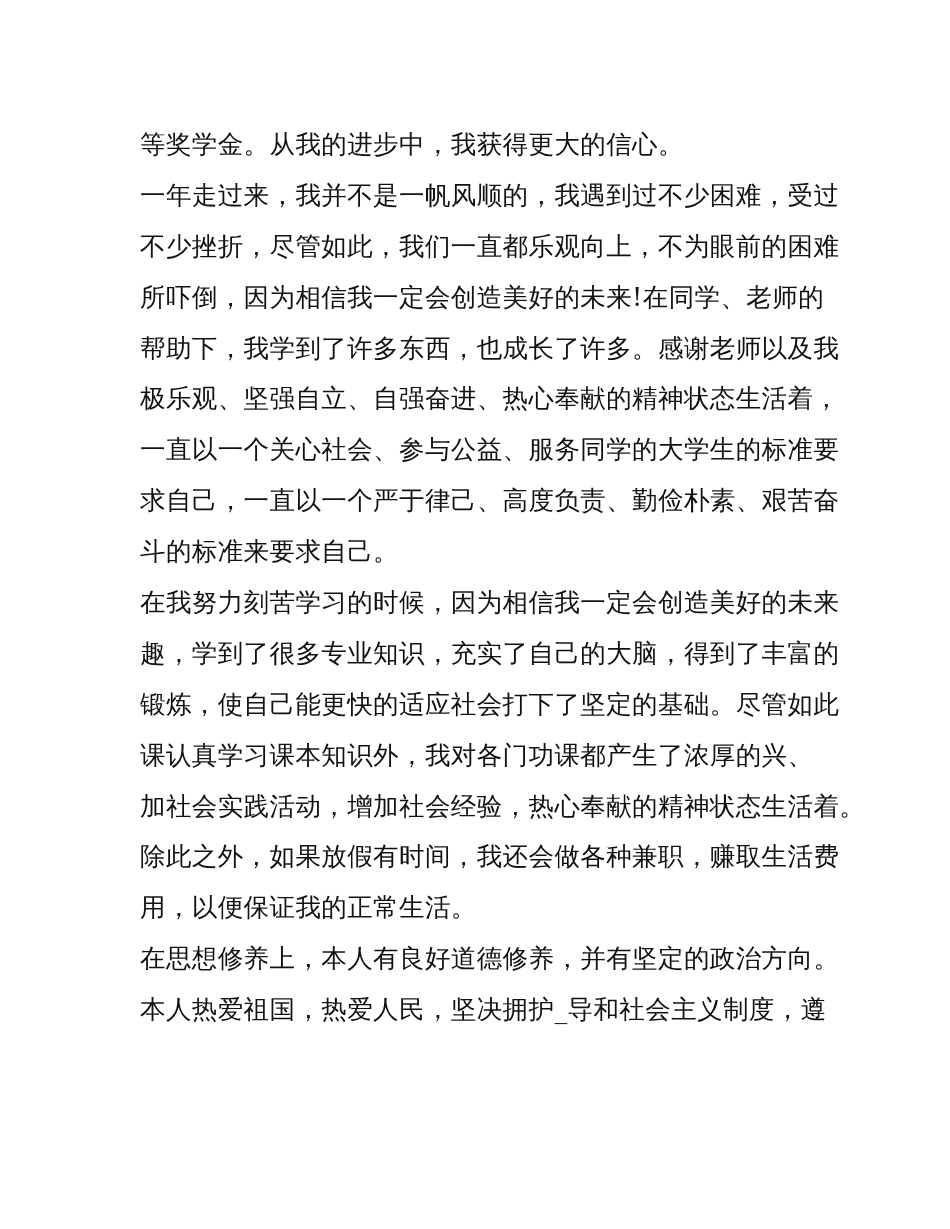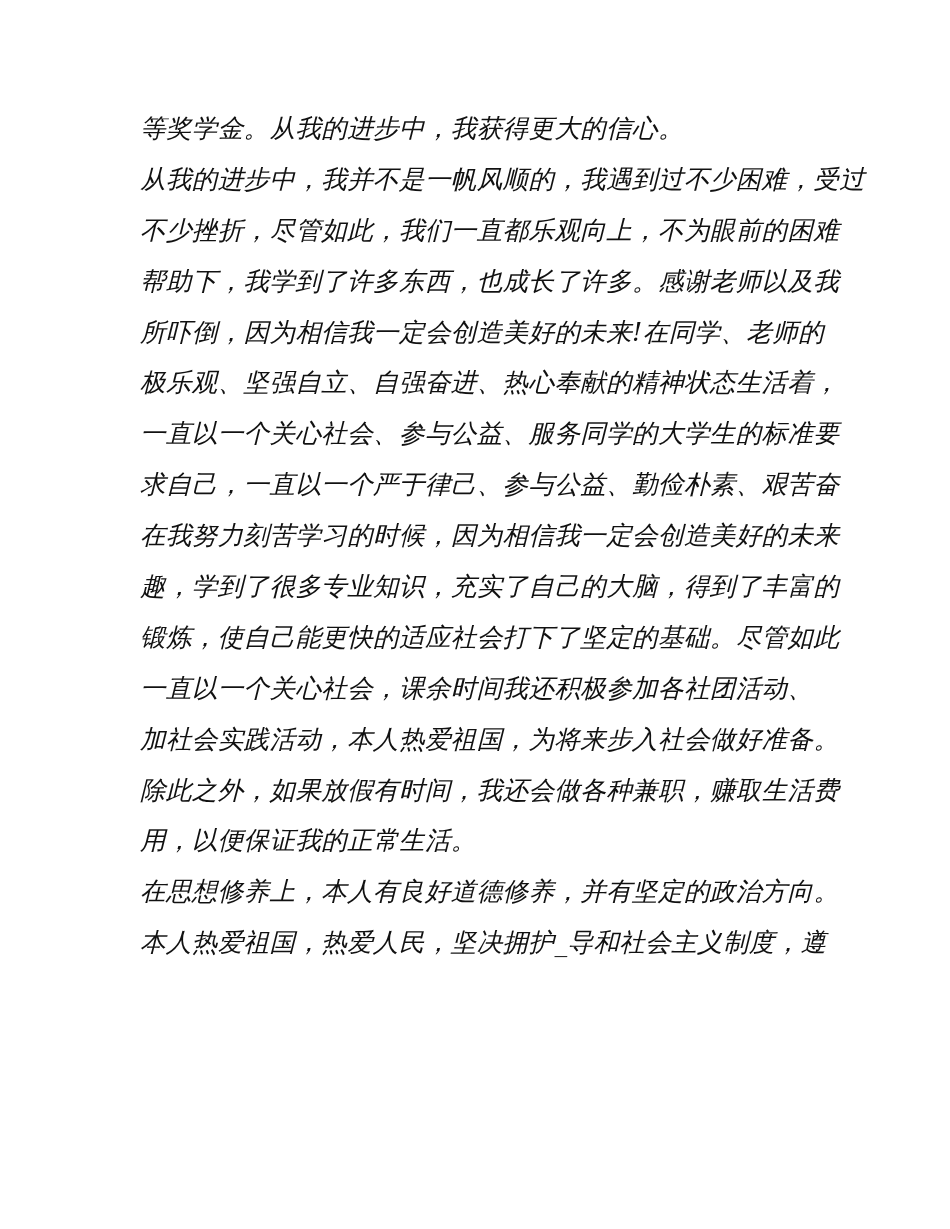--- a/index.html
+++ b/index.html
@@ -17,51 +17,51 @@
       position: absolute;
       left: 0;
       top: 0;
       width: 950px;
       height: 1229px;
       background: #ffffff;
     }
     .content {
       position: absolute;
       left: 140px;
-      top: 103px;
+      top: 119px;
       width: 680px;
-      font-style: italic;
     }
     .line {
       display: block;
       height: 50.9px;
       line-height: 50.9px;
       font-family: "DejaVu Serif", "Liberation Serif", serif;
       font-size: 25.5px;
       color: #111111;
       white-space: nowrap;
       letter-spacing: 0.4px;
     }
   </style>
 </head>
 <body>
 
 <div class="page">
   <div class="content">
     <span class="line">等奖学金。从我的进步中，我获得更大的信心。</span>
-    <span class="line">从我的进步中，我并不是一帆风顺的，我遇到过不少困难，受过</span>
+    <span class="line">一年走过来，我并不是一帆风顺的，我遇到过不少困难，受过</span>
     <span class="line">不少挫折，尽管如此，我们一直都乐观向上，不为眼前的困难</span>
+    <span class="line">所吓倒，因为相信我一定会创造美好的未来!在同学、老师的</span>
     <span class="line">帮助下，我学到了许多东西，也成长了许多。感谢老师以及我</span>
-    <span class="line">所吓倒，因为相信我一定会创造美好的未来!在同学、老师的</span>
     <span class="line">极乐观、坚强自立、自强奋进、热心奉献的精神状态生活着，</span>
     <span class="line">一直以一个关心社会、参与公益、服务同学的大学生的标准要</span>
-    <span class="line">求自己，一直以一个严于律己、参与公益、勤俭朴素、艰苦奋</span>
+    <span class="line">求自己，一直以一个严于律己、高度负责、勤俭朴素、艰苦奋</span>
+    <span class="line">斗的标准来要求自己。</span>
     <span class="line">在我努力刻苦学习的时候，因为相信我一定会创造美好的未来</span>
     <span class="line">趣，学到了很多专业知识，充实了自己的大脑，得到了丰富的</span>
     <span class="line">锻炼，使自己能更快的适应社会打下了坚定的基础。尽管如此</span>
-    <span class="line">一直以一个关心社会，课余时间我还积极参加各社团活动、</span>
-    <span class="line">加社会实践活动，本人热爱祖国，为将来步入社会做好准备。</span>
+    <span class="line">课认真学习课本知识外，我对各门功课都产生了浓厚的兴、</span>
+    <span class="line">加社会实践活动，增加社会经验，热心奉献的精神状态生活着。</span>
     <span class="line">除此之外，如果放假有时间，我还会做各种兼职，赚取生活费</span>
     <span class="line">用，以便保证我的正常生活。</span>
     <span class="line">在思想修养上，本人有良好道德修养，并有坚定的政治方向。</span>
     <span class="line">本人热爱祖国，热爱人民，坚决拥护_导和社会主义制度，遵</span>
   </div>
 </div>
 
 </body></html>

